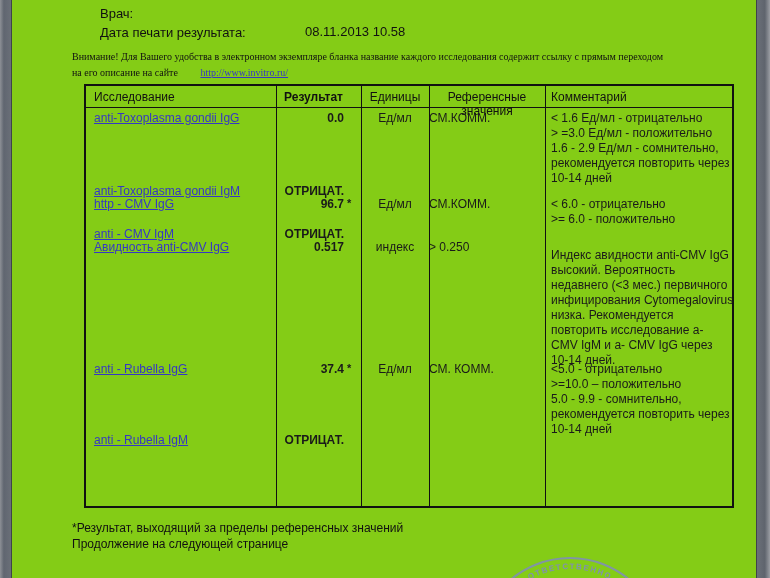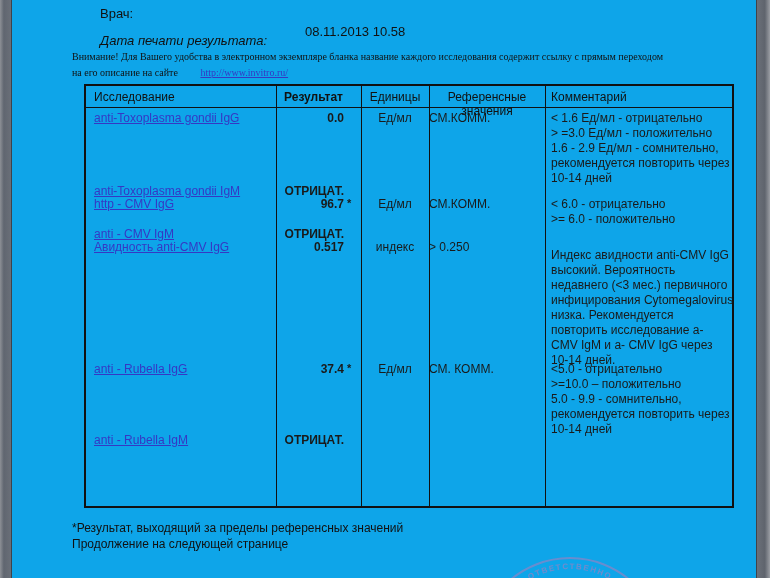--- a/index.html
+++ b/index.html
@@ -5,21 +5,21 @@
   html,body{margin:0;padding:0;}
   body{
     width:770px;height:578px;position:relative;overflow:hidden;
     background:#ffffff;
     font-family:"Liberation Sans", sans-serif;
     color:#1a1a1a;
   }
   .frame{position:absolute;top:0;bottom:0;z-index:5;}
   .frame-left{left:0;width:11px;background:linear-gradient(to right,#8d9096 0%,#606670 35%,#6a6f78 100%);border-right:1px solid #3f434a;}
   .frame-right{right:0;width:13px;background:linear-gradient(to left,#9a9da3 0%,#5f646d 40%,#6b7079 100%);border-left:1px solid #3f434a;}
-  .page{position:absolute;left:12px;top:0;right:14px;bottom:0;background:#0ea5e9;}
+  .page{position:absolute;left:12px;top:0;right:14px;bottom:0;background:#84cc16;}
 
   
   .meta-label{position:absolute;left:88px;font-size:13px;color:#111;}
   .meta-value{position:absolute;left:293px;font-size:13px;color:#111;white-space:pre;}
 
   
   .notice{position:absolute;left:60px;top:49px;width:670px;
     font-family:"Liberation Serif", serif;font-size:10px;line-height:16px;color:#111;}
   .notice a{color:#3538c4;text-decoration:underline;margin-left:20px;}
 
@@ -53,21 +53,21 @@
 
   
   .stamp-svg{position:absolute;left:0;top:540px;width:770px;height:38px;overflow:hidden;}
 </style>
 </head>
 <body>
 
 <div class="page">
 
   <span class="meta-label" style="top:6px;">Врач:</span>
-  <span class="meta-label" style="top:33px;font-style:italic;">Дата печати результата:</span>
+  <span class="meta-label" style="top:25px;">Дата печати результата:</span>
   <span class="meta-value" style="top:24px;">08.11.2013 10.58</span>
 
   <div class="notice">
     <span>Внимание! Для Вашего удобства в электронном экземпляре бланка название каждого исследования содержит ссылку с прямым переходом</span><br>
     <span>на его описание на сайте </span><a href="#">http://www.invitro.ru/</a>
   </div>
 
   <div class="doc-table">
     <div class="vline v1"></div>
     <div class="vline v2"></div>

